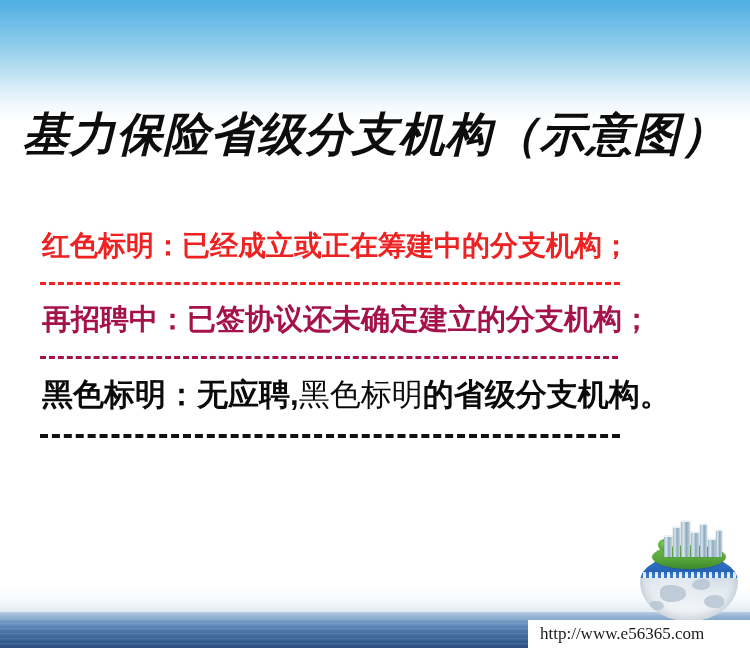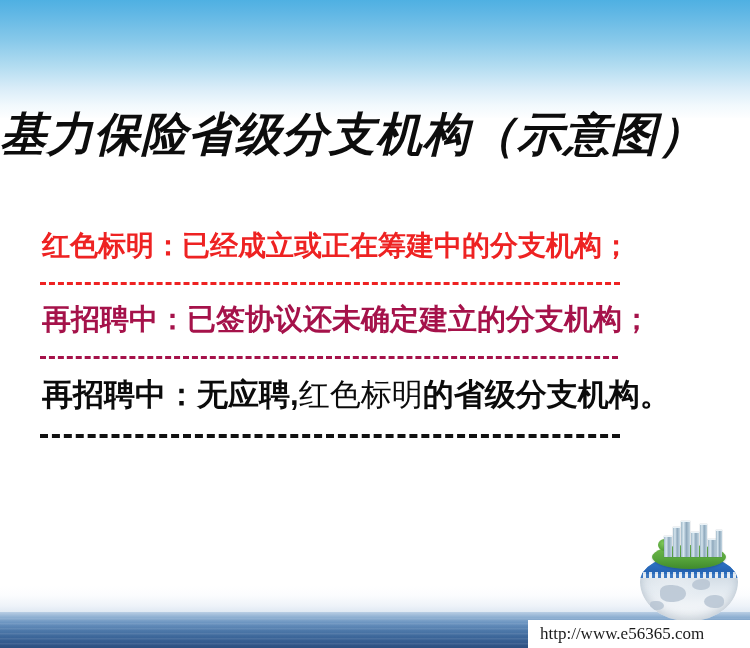--- a/index.html
+++ b/index.html
@@ -81,21 +81,21 @@
     opacity: .85;
     pointer-events: none;
   }
 
   
   .title {
     position: absolute;
     left: 0;
     top: 104px;
     width: 750px;
-    text-align: left;
+    text-align: center;
     font-family: "Liberation Serif", "DejaVu Serif", serif;
     font-size: 46px;
     font-weight: 700;
     font-style: italic;
     letter-spacing: 1px;
     color: #0d0d0d;
     white-space: nowrap;
   }
 
   
@@ -316,21 +316,21 @@
       <div class="legend-text">红色标明：已经成立或正在筹建中的分支机构；</div>
       <div class="sep sep-red"></div>
     </div>
 
     <div class="legend-row row-purple">
       <div class="legend-text">再招聘中：已签协议还未确定建立的分支机构；</div>
       <div class="sep sep-purple"></div>
     </div>
 
     <div class="legend-row row-black">
-      <div class="legend-text"><span>再招聘中：无应聘,</span><span class="thin">红色标明</span><span>的省级分支机构。</span></div>
+      <div class="legend-text"><span>黑色标明：无应聘,</span><span class="thin">黑色标明</span><span>的省级分支机构。</span></div>
       <div class="sep sep-black"></div>
     </div>
 
   </div>
 
   <div class="logo">
     <div class="globe-body">
       <div class="globe-ocean-top"></div>
       <div class="globe-coast"></div>
       <div class="globe-sheen"></div>

